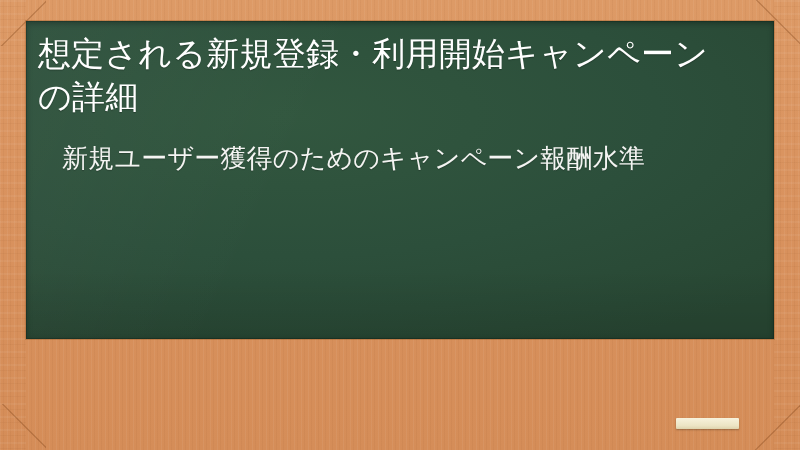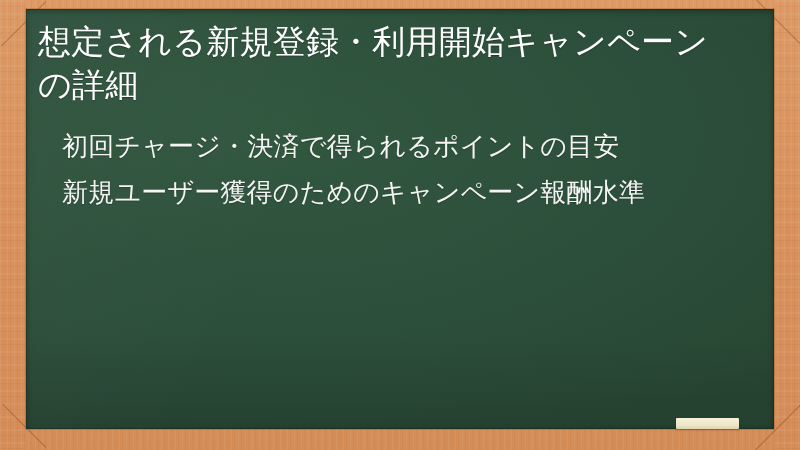--- a/index.html
+++ b/index.html
@@ -82,23 +82,23 @@
   .miter.tr::after { transform: rotate(45deg); }
   .miter.bl { left: 0;  bottom: 0; }
   .miter.bl::after { top: 22px; transform: rotate(45deg); }
   .miter.br { right: 0; bottom: 0; }
   .miter.br::after { top: 22px; transform: rotate(-45deg); }
 
   
   .board {
     position: absolute;
     left: 26px;
-    top: 9px;
+    top: 21px;
     width: 748px;
-    height: 420px;
+    height: 318px;
     background:
       radial-gradient(ellipse 90% 80% at 35% 30%, #32573f 0%, #2c4f3b 55%, #284733 100%);
     box-shadow:
       inset 0 0 0 1px rgba(20,45,32,0.55),
       inset 0 2px 6px rgba(0,0,0,0.35),
       0 0 0 1px rgba(150,85,35,0.35);
     text-decoration: underline;
   }
   .board-sheen {
     position: absolute;
@@ -173,21 +173,20 @@
   <div class="miter br"></div>
 
   <div class="board">
     <div class="board-sheen"></div>
 
     <div class="content">
 
       <h1 class="title">想定される新規登録・利用開始キャンペーンの詳細</h1>
 
       <ul class="list">
-        <li>初回チャージ・決済で得られるポイントの目安</li>
         <li>新規ユーザー獲得のためのキャンペーン報酬水準</li>
       </ul>
 
     </div>
   </div>
 
   <div class="chalk"></div>
 
 </div>
 

